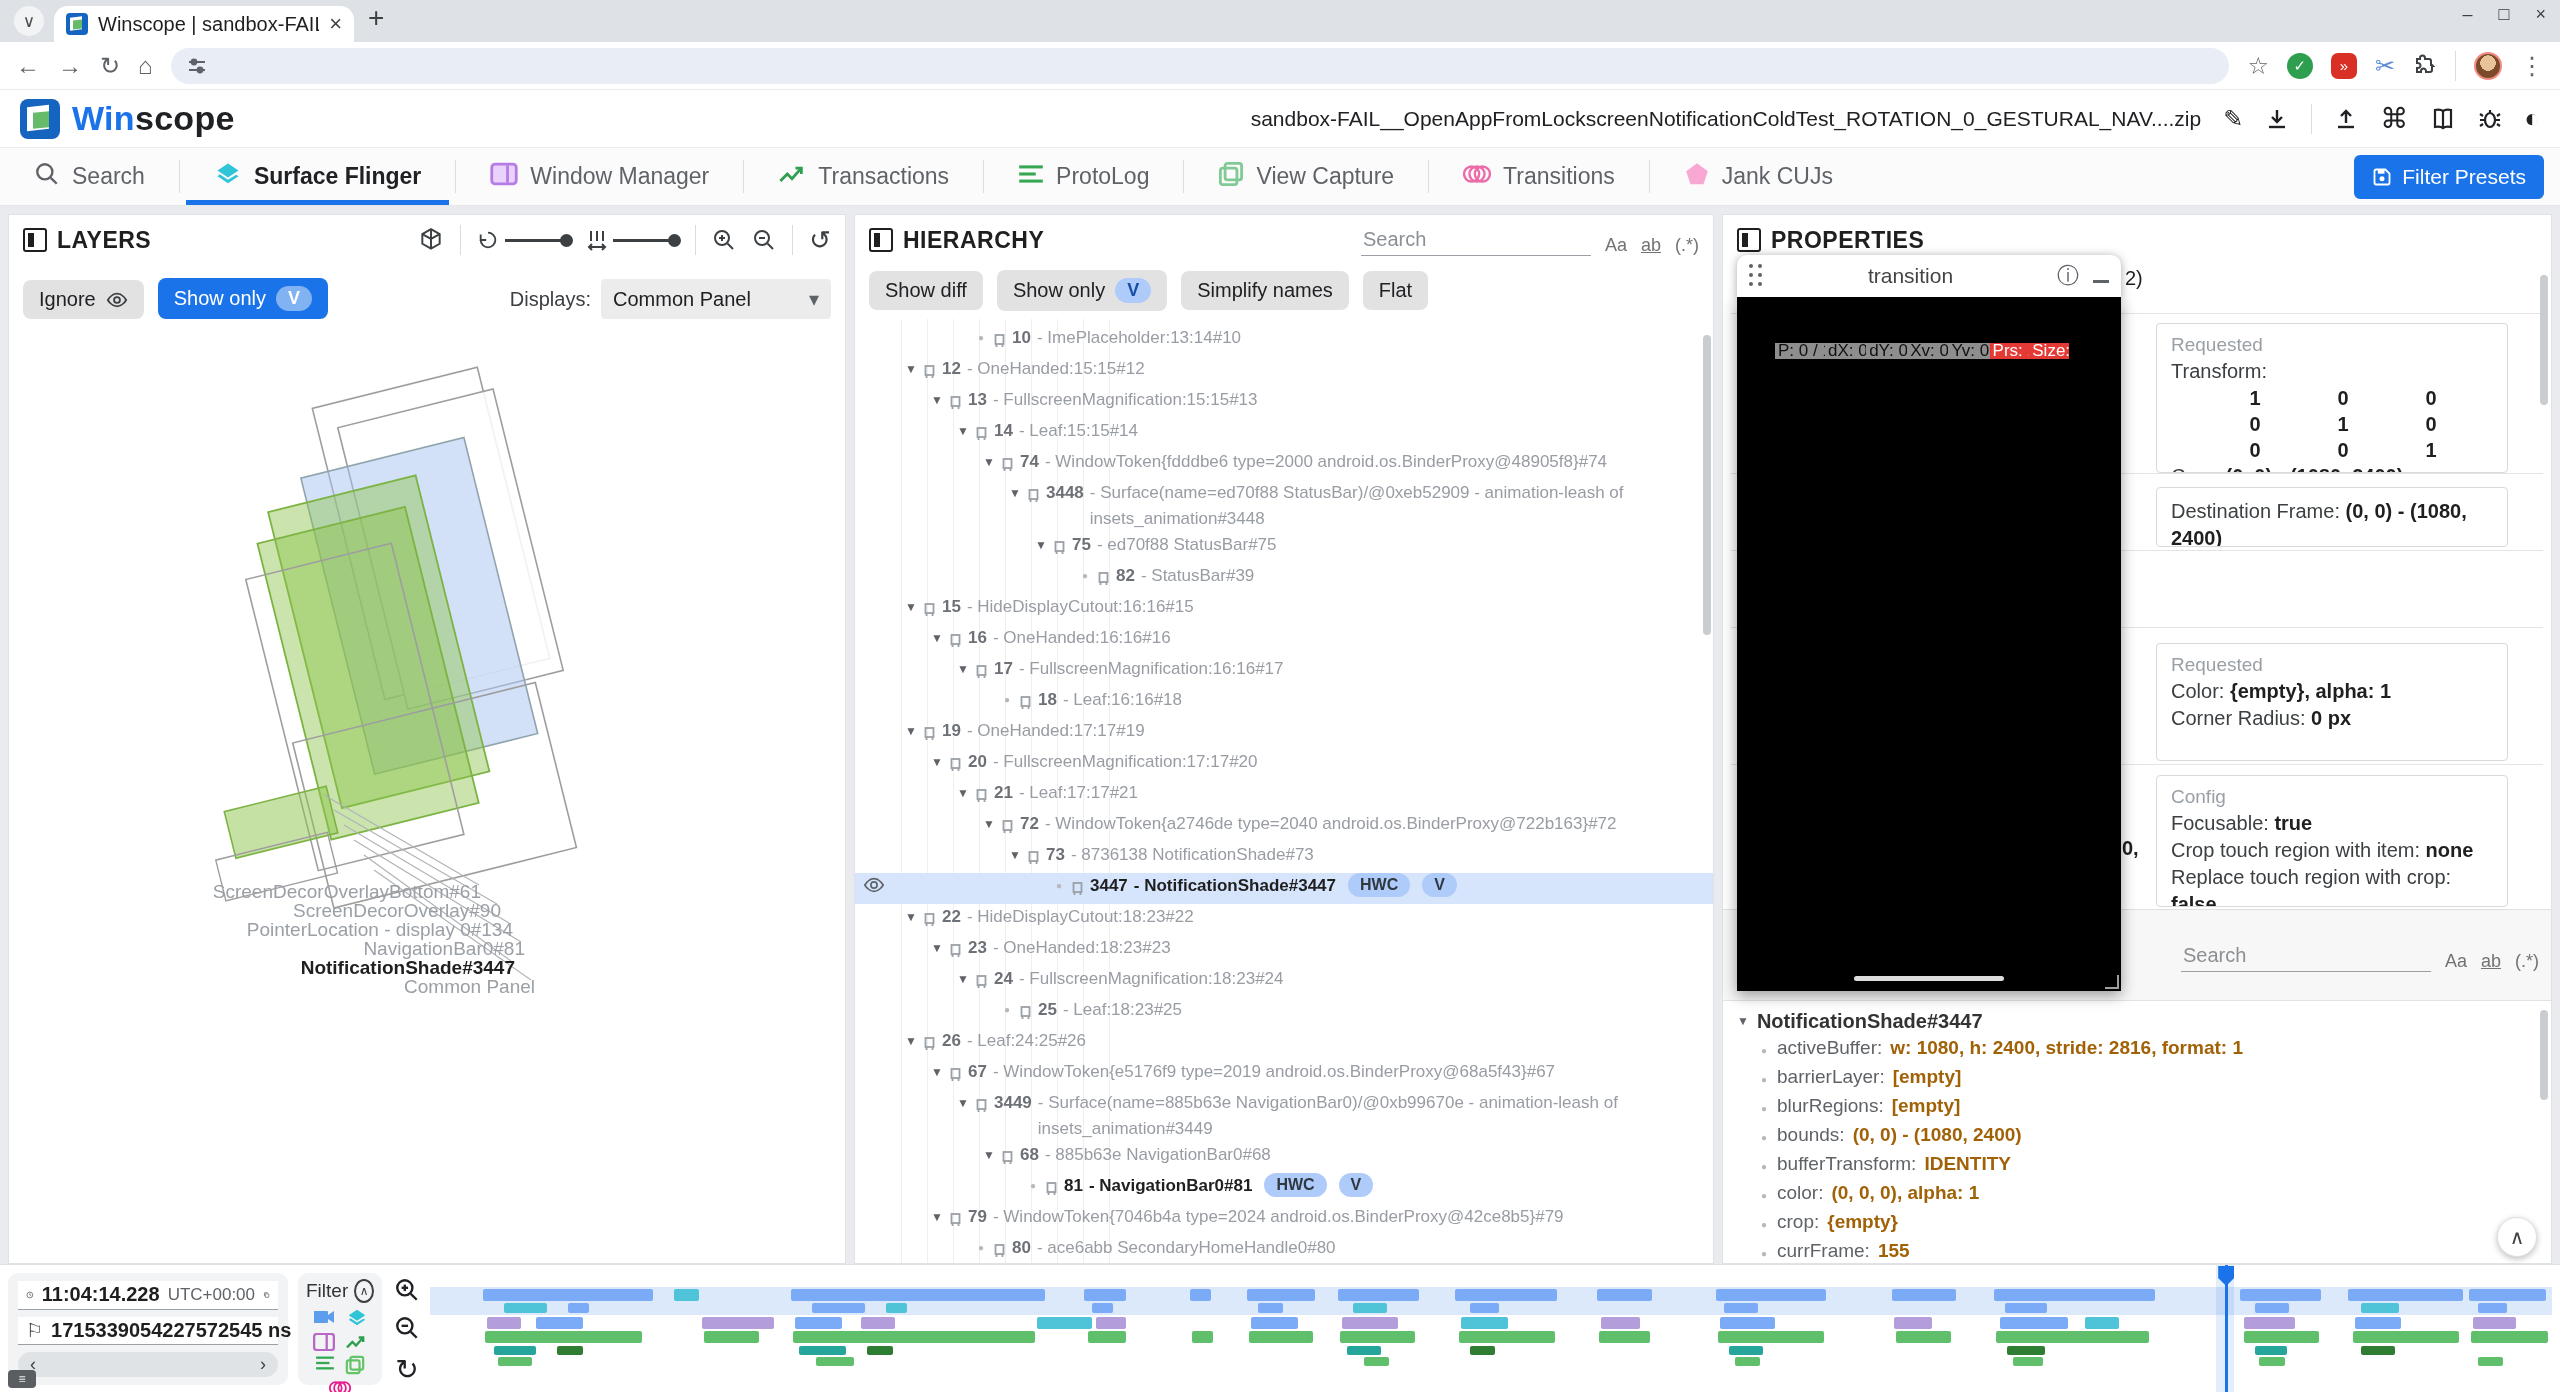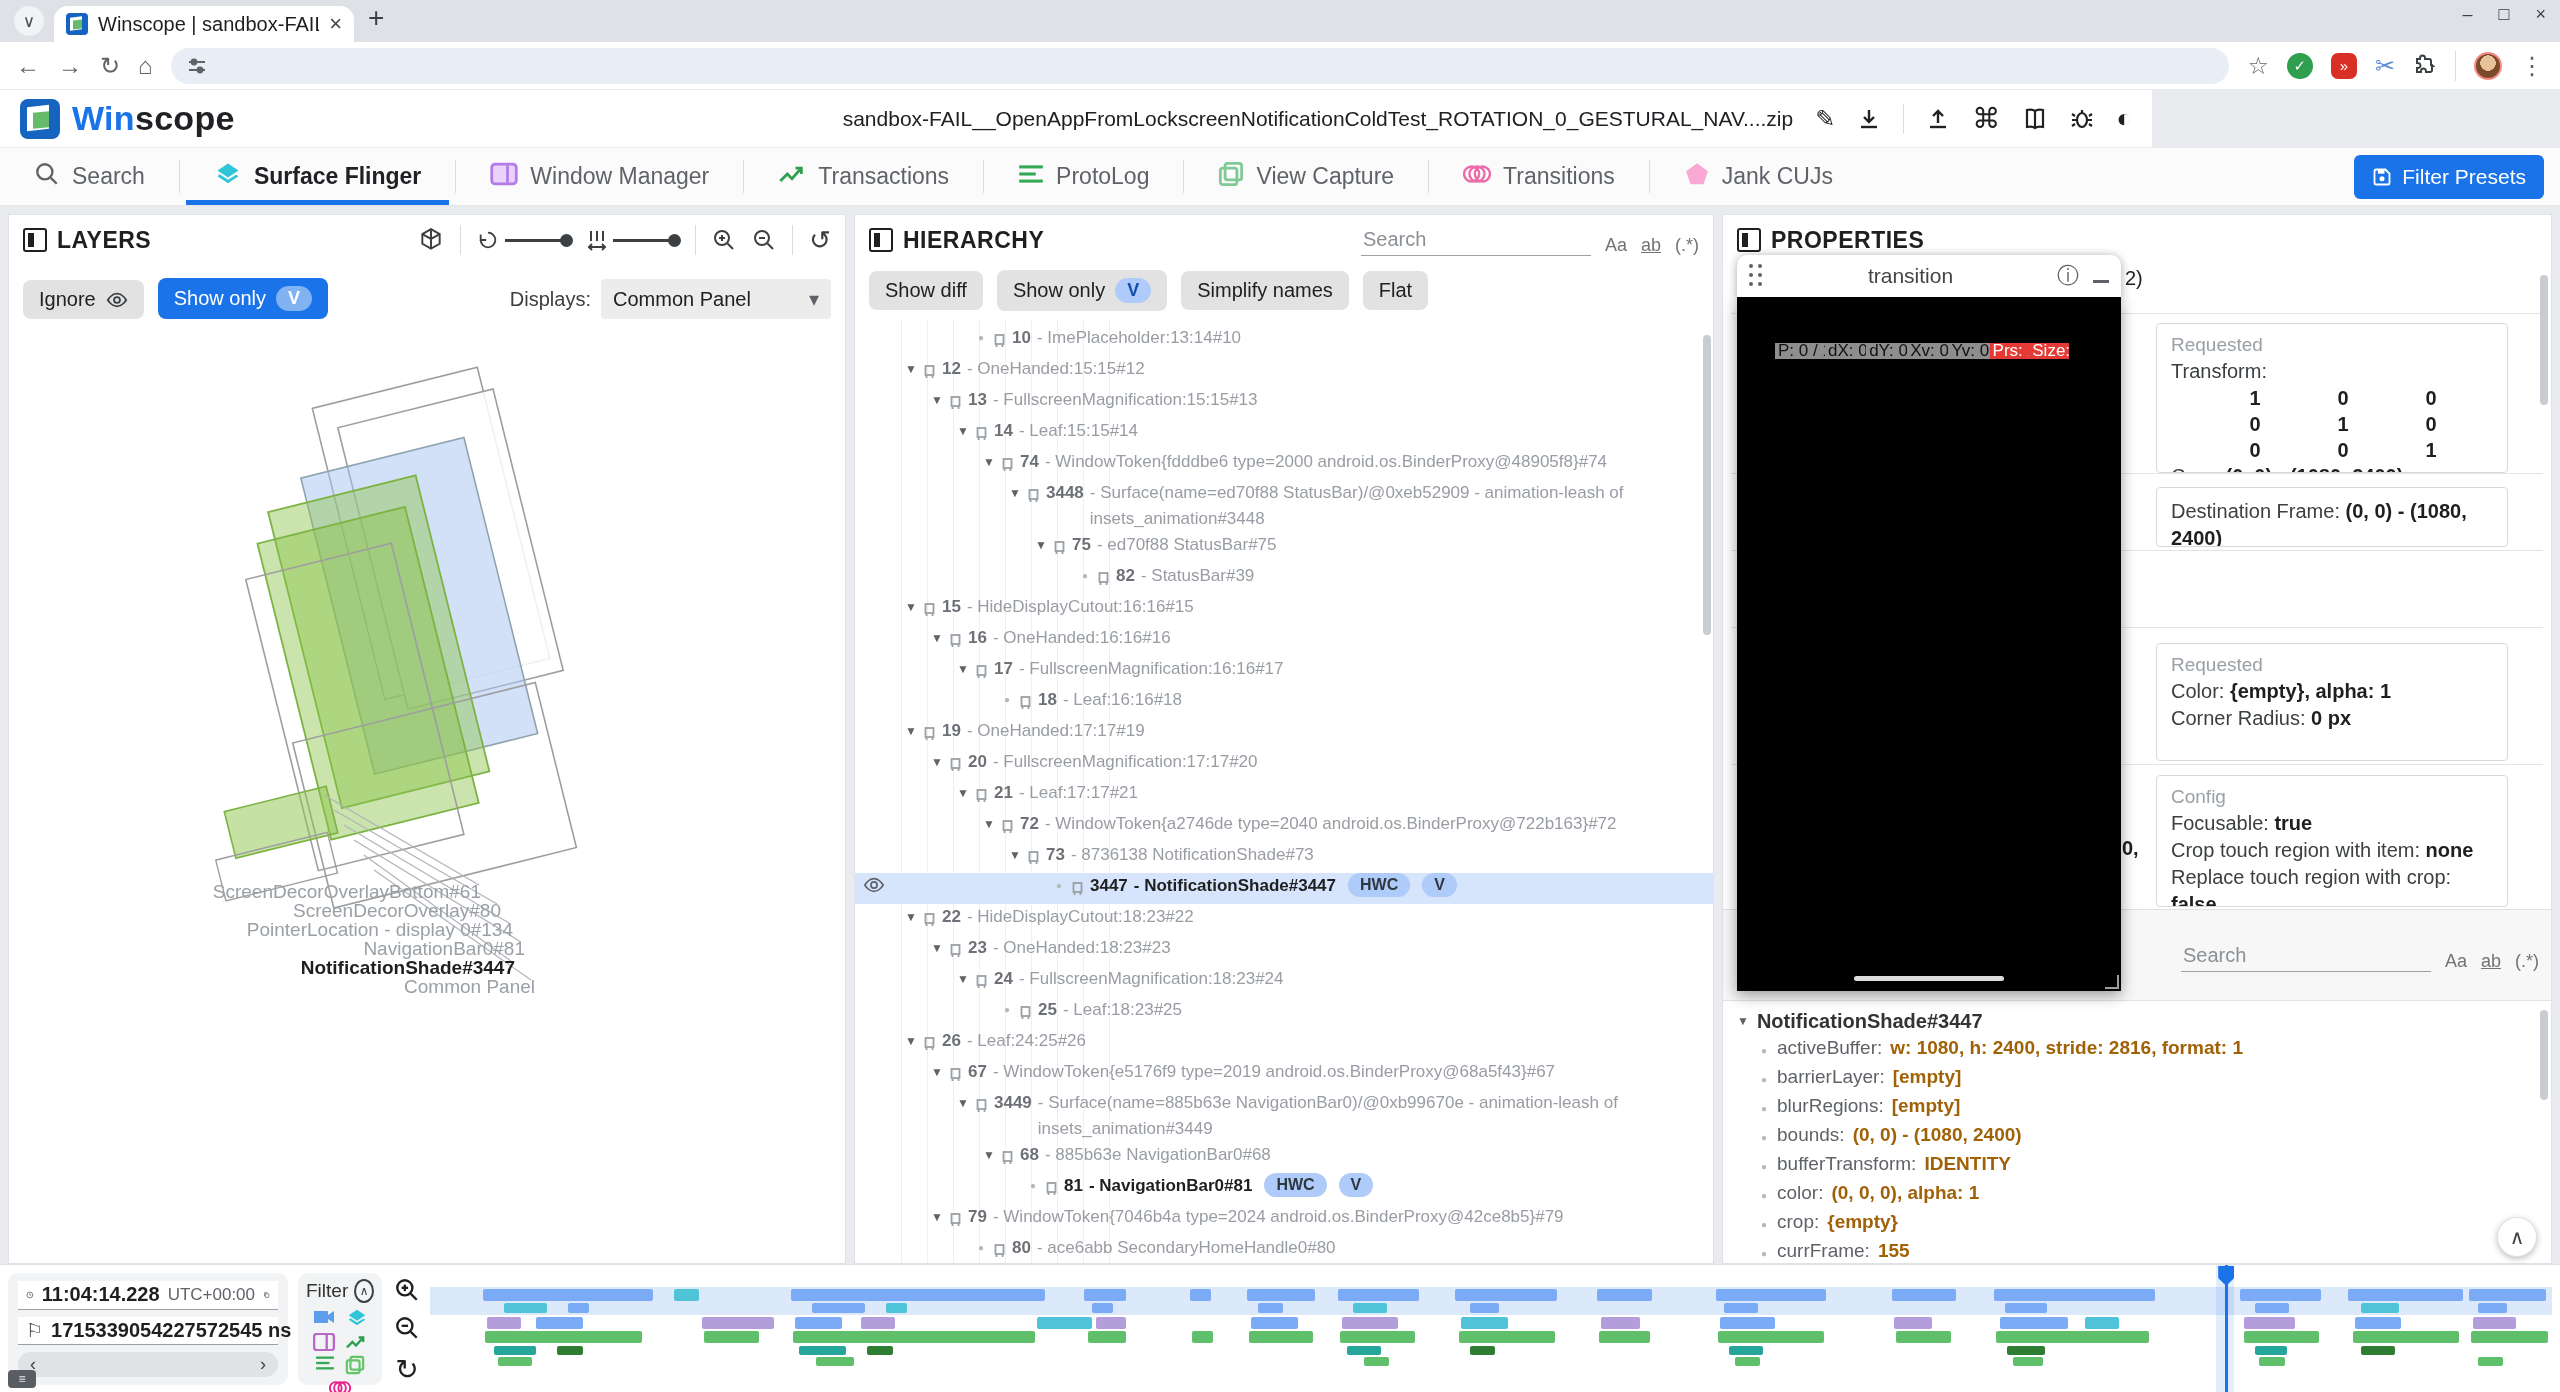--- a/index.html
+++ b/index.html
@@ -20,21 +20,21 @@
   .navbar{position:absolute;left:0;top:42px;width:2560px;height:48px;background:#fff;display:flex;align-items:center;padding:0 16px;gap:18px;border-bottom:1px solid #e8eaed;}
   .nav-ic{color:#5f6368;font-size:24px;line-height:1;}
   .urlpill{flex:1;height:36px;background:#e9eef6;border-radius:18px;display:flex;align-items:center;padding:0 16px;gap:12px;min-width:0;}
   .urlpill .url{font-size:20px;color:#202124;white-space:nowrap;overflow:hidden;}
   .ext{display:flex;align-items:center;gap:18px;}
   .ext .star{color:#5f6368;font-size:24px;}
   .mini-ic{width:26px;height:26px;border-radius:50%;display:flex;align-items:center;justify-content:center;font-size:15px;color:#fff;}
   .avatar{width:28px;height:28px;border-radius:50%;background:radial-gradient(circle at 50% 38%, #e8c39a 0 40%, #7a4a2b 41% 100%);border:2px solid #f28b82;}
 
   
-  .ws-header{position:absolute;left:0;top:90px;width:2152px;height:58px;background:#fff;display:flex;align-items:center;padding:0 20px;border-bottom:1px solid #ececec;}
+  .ws-header{position:absolute;left:0;top:90px;width:2560px;height:58px;background:#fff;display:flex;align-items:center;padding:0 20px;border-bottom:1px solid #ececec;}
   .logo{width:40px;height:40px;border-radius:8px;background:#1565c0;position:relative;margin-right:12px;}
   .logo:before{content:"";position:absolute;left:7px;top:7px;width:22px;height:24px;background:#fff;transform:skewY(-6deg);}
   .logo:after{content:"";position:absolute;left:13px;top:13px;width:16px;height:16px;background:#66bb6a;transform:skewY(-6deg);}
   .brand{font-size:34px;font-weight:700;letter-spacing:.3px;}
   .brand .a{color:#1a73e8;} .brand .b{color:#202124;}
   .hdr-right{margin-left:auto;display:flex;align-items:center;gap:22px;}
   .trace-name{font-size:21px;color:#202124;}
   .hic{color:#202124;font-size:24px;display:flex;align-items:center;}
   .vdiv{width:1px;height:30px;background:#dadce0;}
 
@@ -412,21 +412,21 @@
           <line x1="470" y1="520" x2="315" y2="430"></line>
             <line x1="488" y1="539" x2="325" y2="445"></line>
           <line x1="500" y1="558" x2="335" y2="460"></line>
             <line x1="512" y1="577" x2="345" y2="475"></line>
           <line x1="502" y1="596" x2="355" y2="490"></line>
             <line x1="522" y1="615" x2="365" y2="505"></line>
         </g>
       </svg>
       <div id="layer-labels">
           <div class="llabel" style="left: 472px; top: 516px;">ScreenDecorOverlayBottom#61</div>
-          <div class="llabel" style="left: 492px; top: 535px;">ScreenDecorOverlay#80</div>
+          <div class="llabel" style="left: 492px; top: 535px;">ScreenDecorOverlay#90</div>
           <div class="llabel" style="left: 504px; top: 554px;">PointerLocation - display 0#134</div>
           <div class="llabel" style="left: 516px; top: 573px;">NavigationBar0#81</div>
           <div class="llabel bold" style="left: 506px; top: 592px;">NotificationShade#3447</div>
           <div class="llabel" style="left: 526px; top: 611px;">Common Panel</div>
         </div>
     </div>
   </section>
 
   <section class="panel" id="hierarchy-panel">
     <div class="phead">

